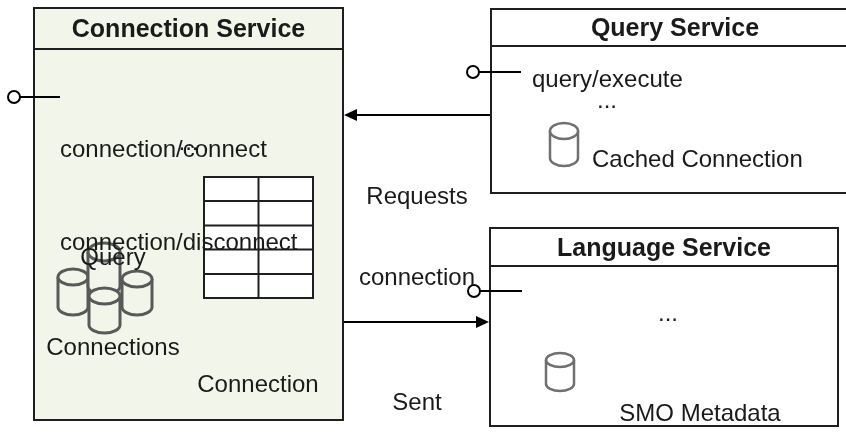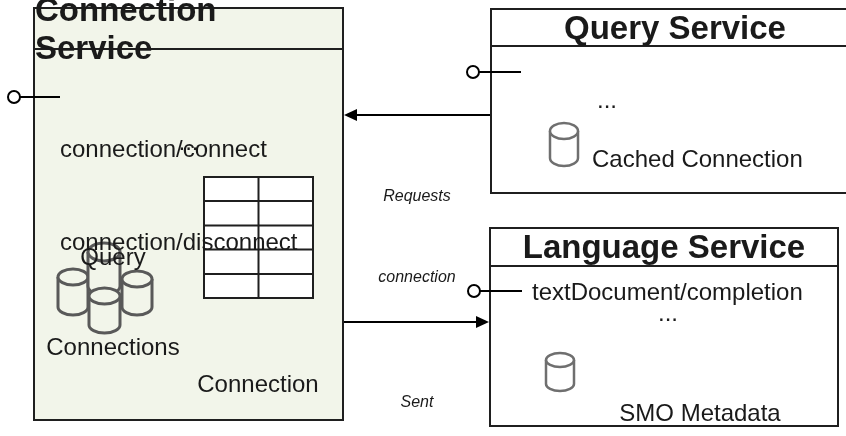--- a/index.html
+++ b/index.html
@@ -17,42 +17,42 @@
     border:2px solid #1f1f1f;
   }
   .box-conn{left:33px;top:7px;width:311px;height:414px;background:#f2f5ea;}
   .box-query{left:490px;top:8px;width:370px;height:186px;background:#ffffff;}
   .box-lang{left:489px;top:227px;width:350px;height:200px;background:#ffffff;}
   .box-header{
     box-sizing:border-box;
     width:100%;
     border-bottom:2px solid #1f1f1f;
     display:flex;align-items:center;justify-content:center;
-    font-weight:bold;font-size:33px;
+    font-weight:bold;font-size:25px;
   }
   .hdr-conn{height:41px;}
   .hdr-query{height:37px;}
   .hdr-lang{height:38px;}
   .overlay{
     position:absolute;left:0;top:0;width:846px;height:436px;
     pointer-events:none;
   }
   .txt{position:absolute;font-size:24px;line-height:31px;white-space:pre;}
   .methods-cs{left:60px;top:71px;}
   .ellipsis-cs{left:33px;width:311px;top:126px;text-align:center;}
   .active-label{left:38px;width:150px;top:182px;line-height:30px;text-align:center;}
   .callbacks-label{left:185px;width:146px;top:306px;line-height:31px;text-align:center;}
   .method-query{left:532px;top:63px;}
   .ellipsis-query{left:532px;width:150px;top:84px;text-align:center;}
   .cached-label{left:592px;top:143px;}
   .method-lang{left:532px;top:276px;}
   .ellipsis-lang{left:532px;width:272px;top:297px;text-align:center;}
   .smo-label{left:588px;width:224px;top:338px;line-height:30px;text-align:center;}
   .arrow-label{
-    position:absolute;font-style:italic;font-size:16px;
+    position:absolute;font-size:24px;
     text-align:center;white-space:pre;
   }
   .arrow-label-1{left:347px;width:140px;top:128px;line-height:27px;}
   .arrow-label-2{left:347px;width:140px;top:337px;line-height:26px;}
 </style>
 </head>
 <body>
 
 <div class="canvas">
 
@@ -146,24 +146,24 @@
     <div>Query</div>
     <div>Connections</div>
   </div>
 
   <div class="txt callbacks-label">
     <div>Connection</div>
     
     
   </div>
 
+  <div class="txt method-query">query/execute</div>
   <div class="txt ellipsis-query">...</div>
   <div class="txt cached-label">Cached Connection</div>
 
-  <div class="txt method-lang">textDocument/completion</div>
   <div class="txt ellipsis-lang">...</div>
   <div class="txt smo-label">
     <div>SMO Metadata</div>
     
   </div>
 
   <div class="arrow-label arrow-label-1">
     <div>Requests</div>
     <div>connection</div>
   </div>

